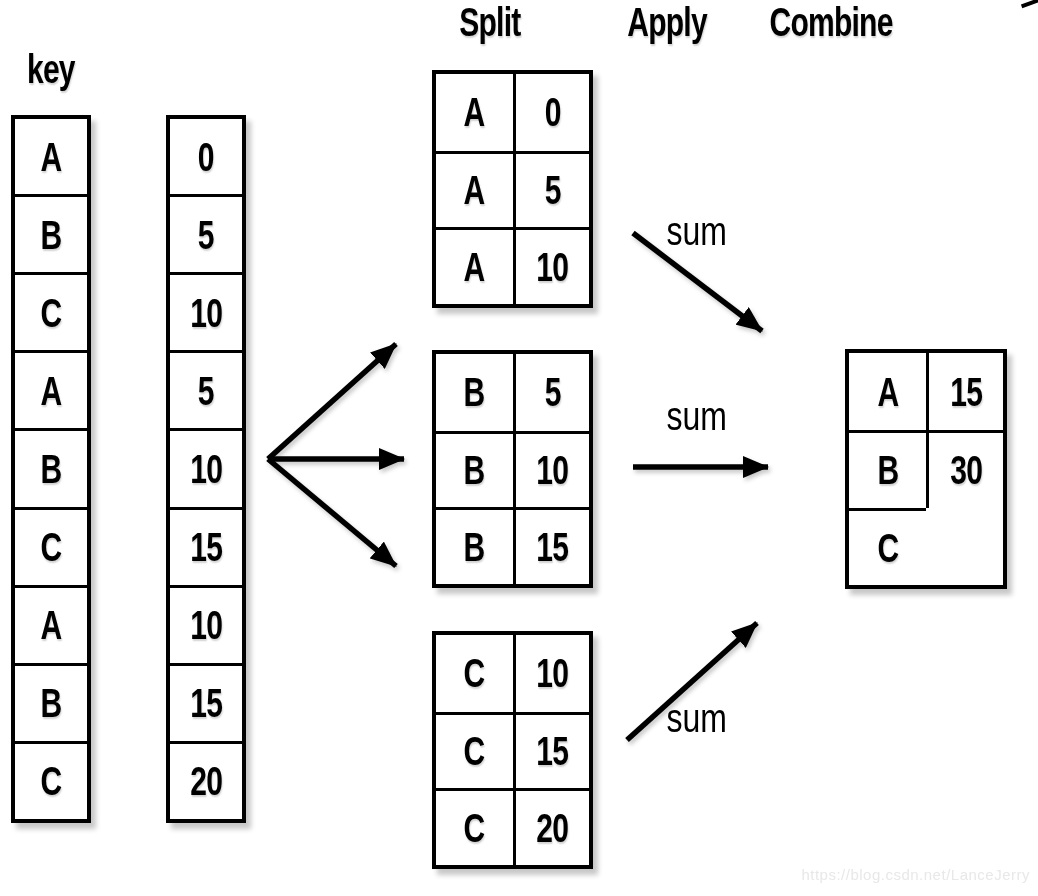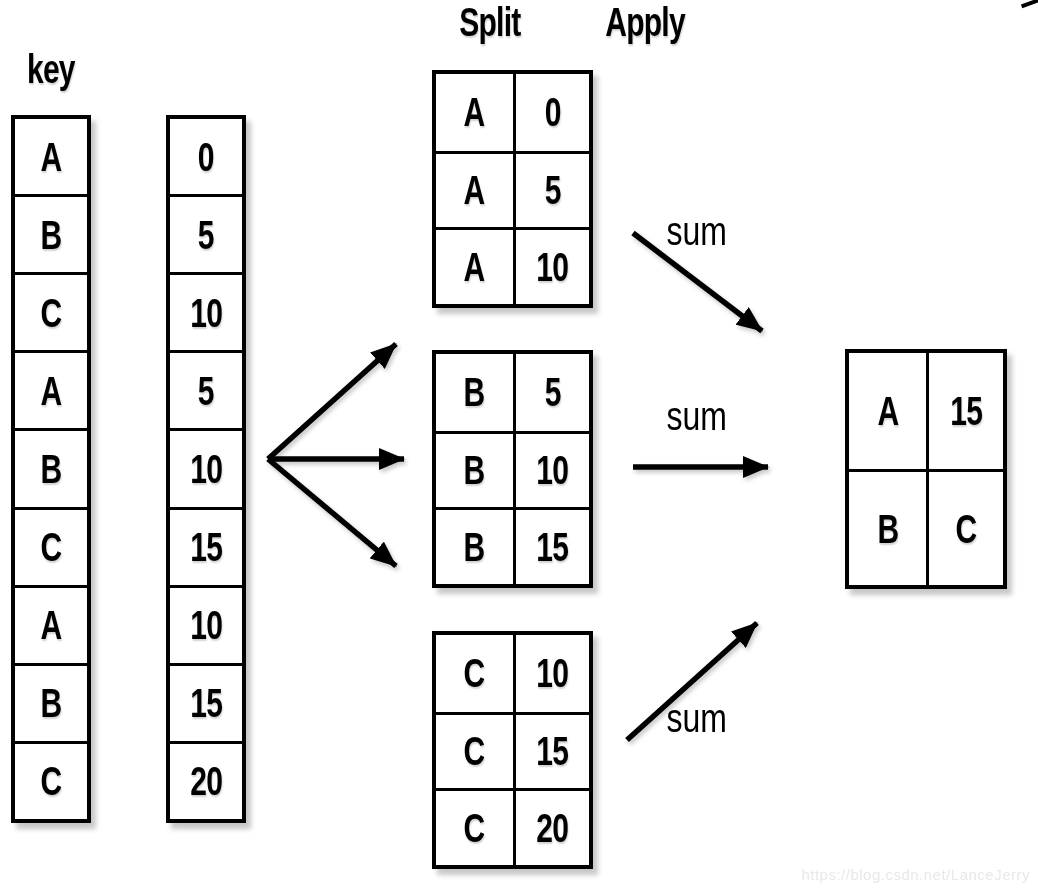--- a/index.html
+++ b/index.html
@@ -57,22 +57,25 @@
   }
 </style>
 </head>
 <body>
 
 <div class="canvas">
 
   <div class="hdr" style="left:415px; top:2px; width:150px;">
     <span class="cond">Split</span>
   </div>
-  <div class="hdr" style="left:570px; top:2px; width:150px;">
+  <div class="hdr" style="left:570px; top:2px; width:150px;text-align:right;">
     <span class="cond">Apply</span>
+  </div>
+  <div class="hdr" style="left:741px; top:2px; width:180px;">
+    <span class="cond">Combine</span>
   </div>
 
   <div class="hdr" style="left:-24px; top:49px; width:150px;">
     <span class="cond">key</span>
   </div>
 
   <div class="tbl col-table" style="left:11px; top:115px; width:80px; height:708px;">
     <div class="cell">
         <span class="cond">A</span>
       </div>
@@ -197,20 +200,23 @@
 
   <div class="tbl mini-table" style="left:845px; top:349px; width:162px; height:240px;">
     <div class="cell">
         <span class="cond">A</span>
       </div>
     <div class="cell">
         <span class="cond">15</span>
       </div>
     <div class="cell">
         <span class="cond">B</span>
+      </div>
+    <div class="cell">
+        <span class="cond">30</span>
       </div>
     <div class="cell">
         <span class="cond">C</span>
       </div>
   </div>
 
   <svg class="arrows" width="1038" height="896" viewBox="0 0 1038 896">
     <defs>
       <marker id="ah" markerUnits="userSpaceOnUse" markerWidth="26" markerHeight="22" refX="25" refY="11" orient="auto">
         <path d="M0,0 L26,11 L0,22 Z" fill="#000"></path>

